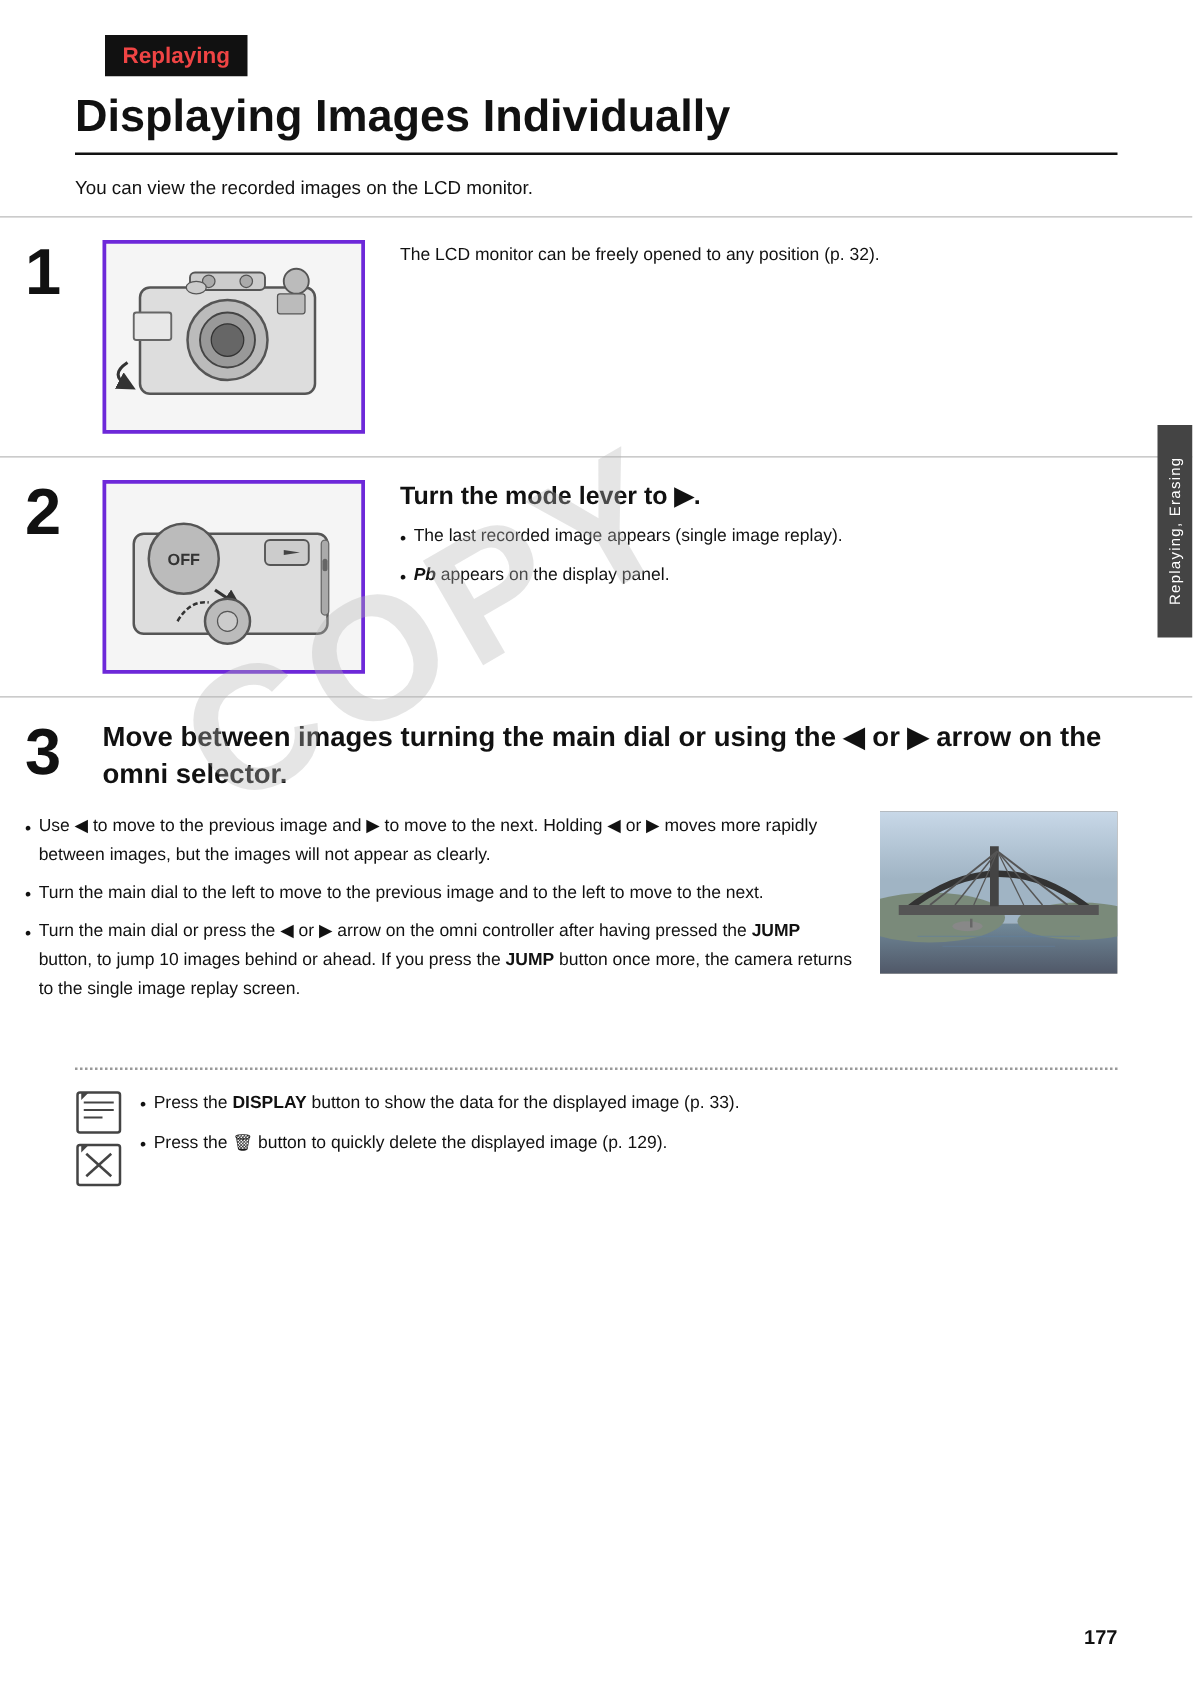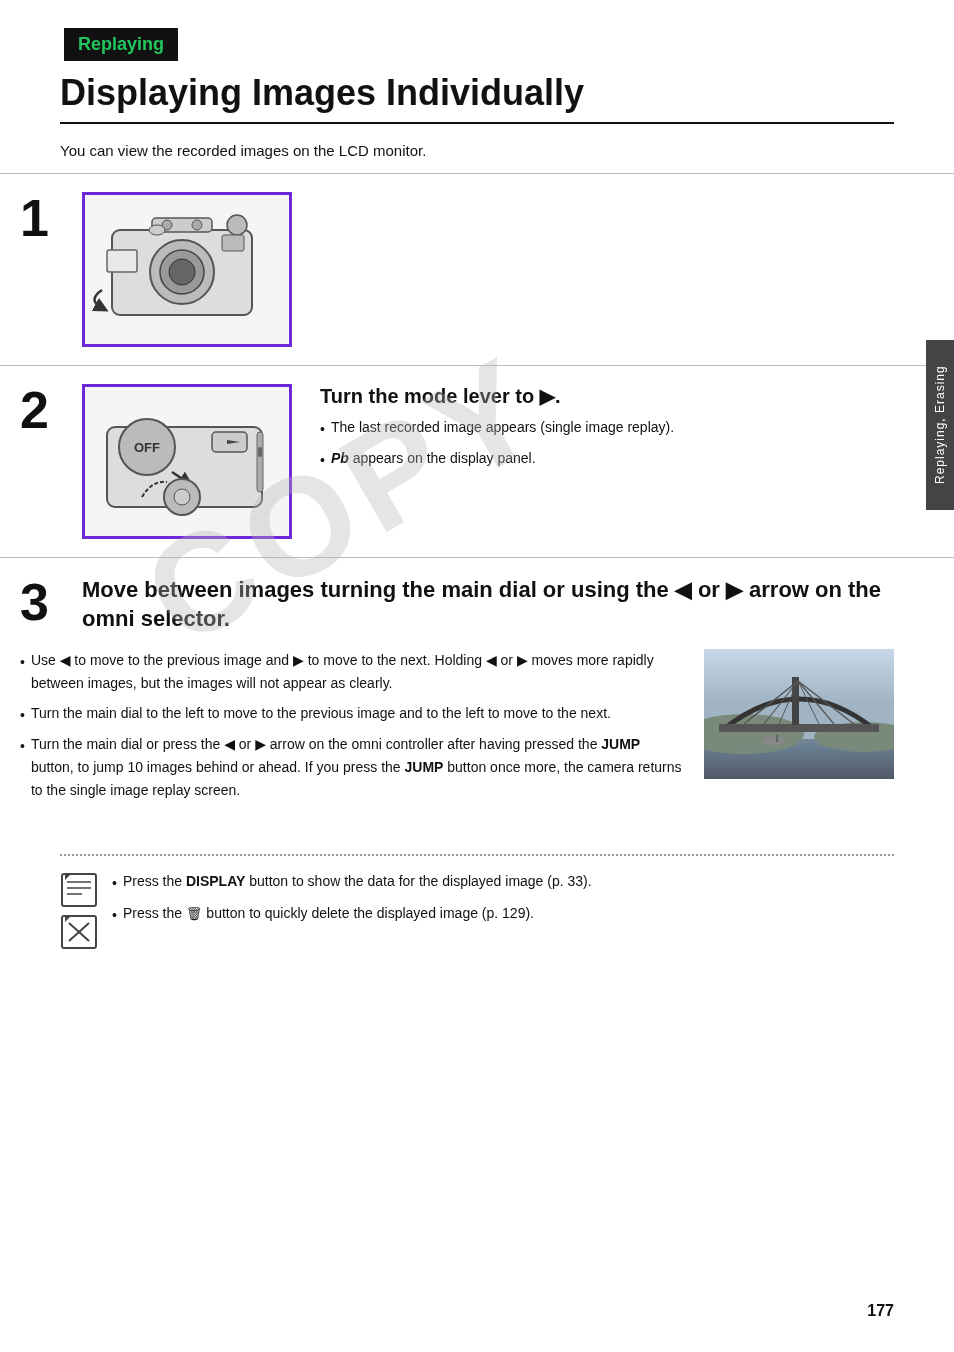--- a/index.html
+++ b/index.html
@@ -17,26 +17,26 @@
       width: 954px;
       min-height: 1352px;
       padding: 0;
       position: relative;
       overflow: hidden;
     }
 
     
     .section-tag {
       background: #111;
-      color: #22c55e;
+      color: #ef4444;
       font-size: 18px;
       font-weight: bold;
       padding: 6px 14px;
       display: inline-block;
-      margin-left: 64px;
+      margin-left: 84px;
       margin-top: 28px;
     }
 
     
     .main-title {
       font-size: 36px;
       font-weight: bold;
       margin: 10px 60px 6px 60px;
       padding-bottom: 8px;
       border-bottom: 2px solid #111;
@@ -298,20 +298,21 @@
               <path d="M0,0 L6,3 L0,6 Z" fill="#333"></path>
             </marker>
           </defs>
 
           <rect x="130" y="35" width="22" height="16" rx="2" fill="#bbb" stroke="#555" stroke-width="1"></rect>
 
           <ellipse cx="65" cy="30" rx="8" ry="5" fill="#ccc" stroke="#555" stroke-width="1"></ellipse>
         </svg>
       </div>
       <div class="step-content">
+        <div class="step-body">The LCD monitor can be freely opened to any position (p. 32).</div>
       </div>
     </div>
 
     <div class="step-row">
       <div class="step-number">2</div>
       <div class="step-image-box">
 
         <svg class="dial-svg" viewBox="0 0 190 140" xmlns="http://www.w3.org/2000/svg">
 
           <rect x="15" y="35" width="155" height="80" rx="8" fill="#ddd" stroke="#555" stroke-width="2"></rect>

